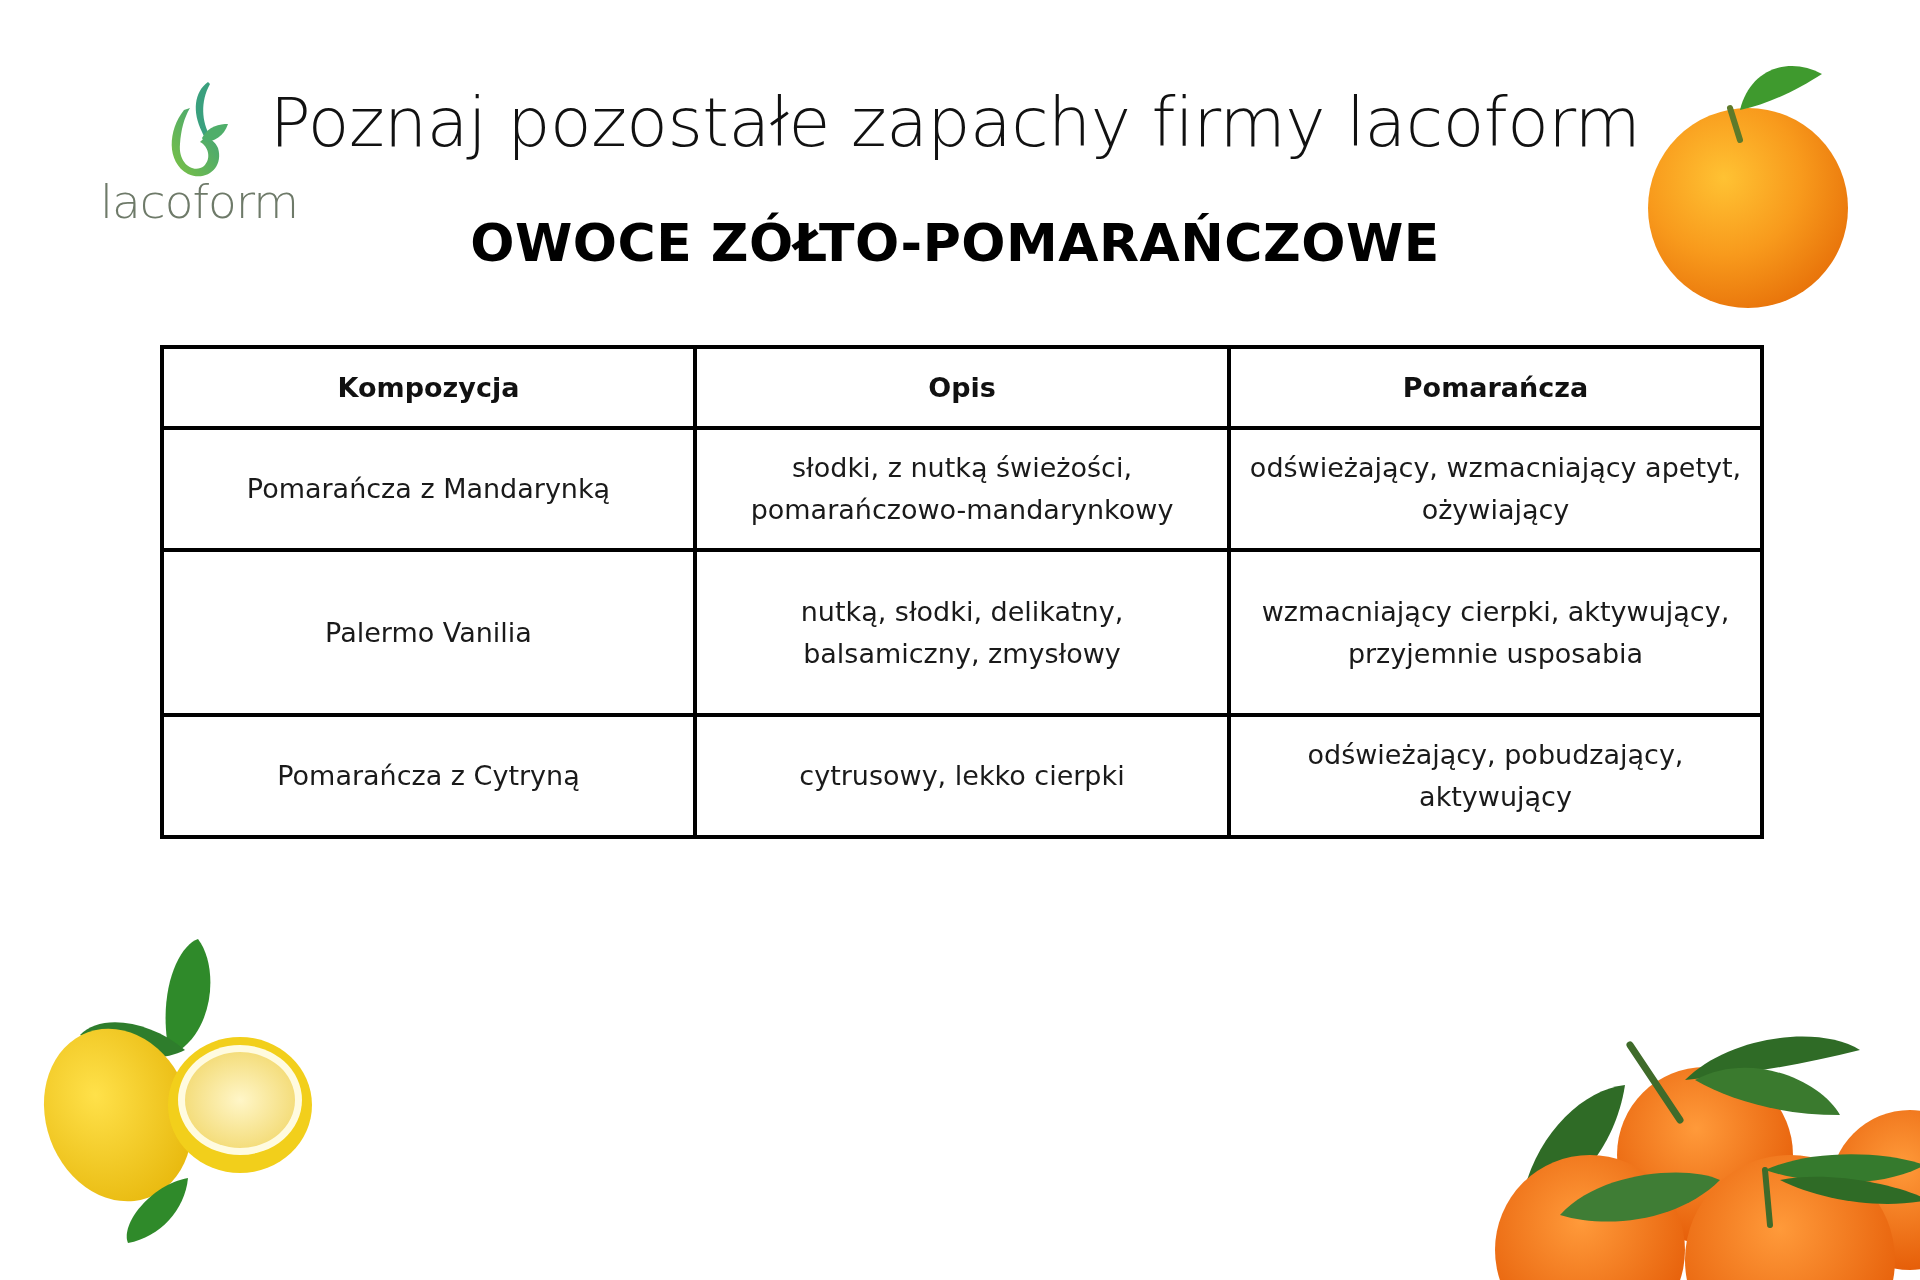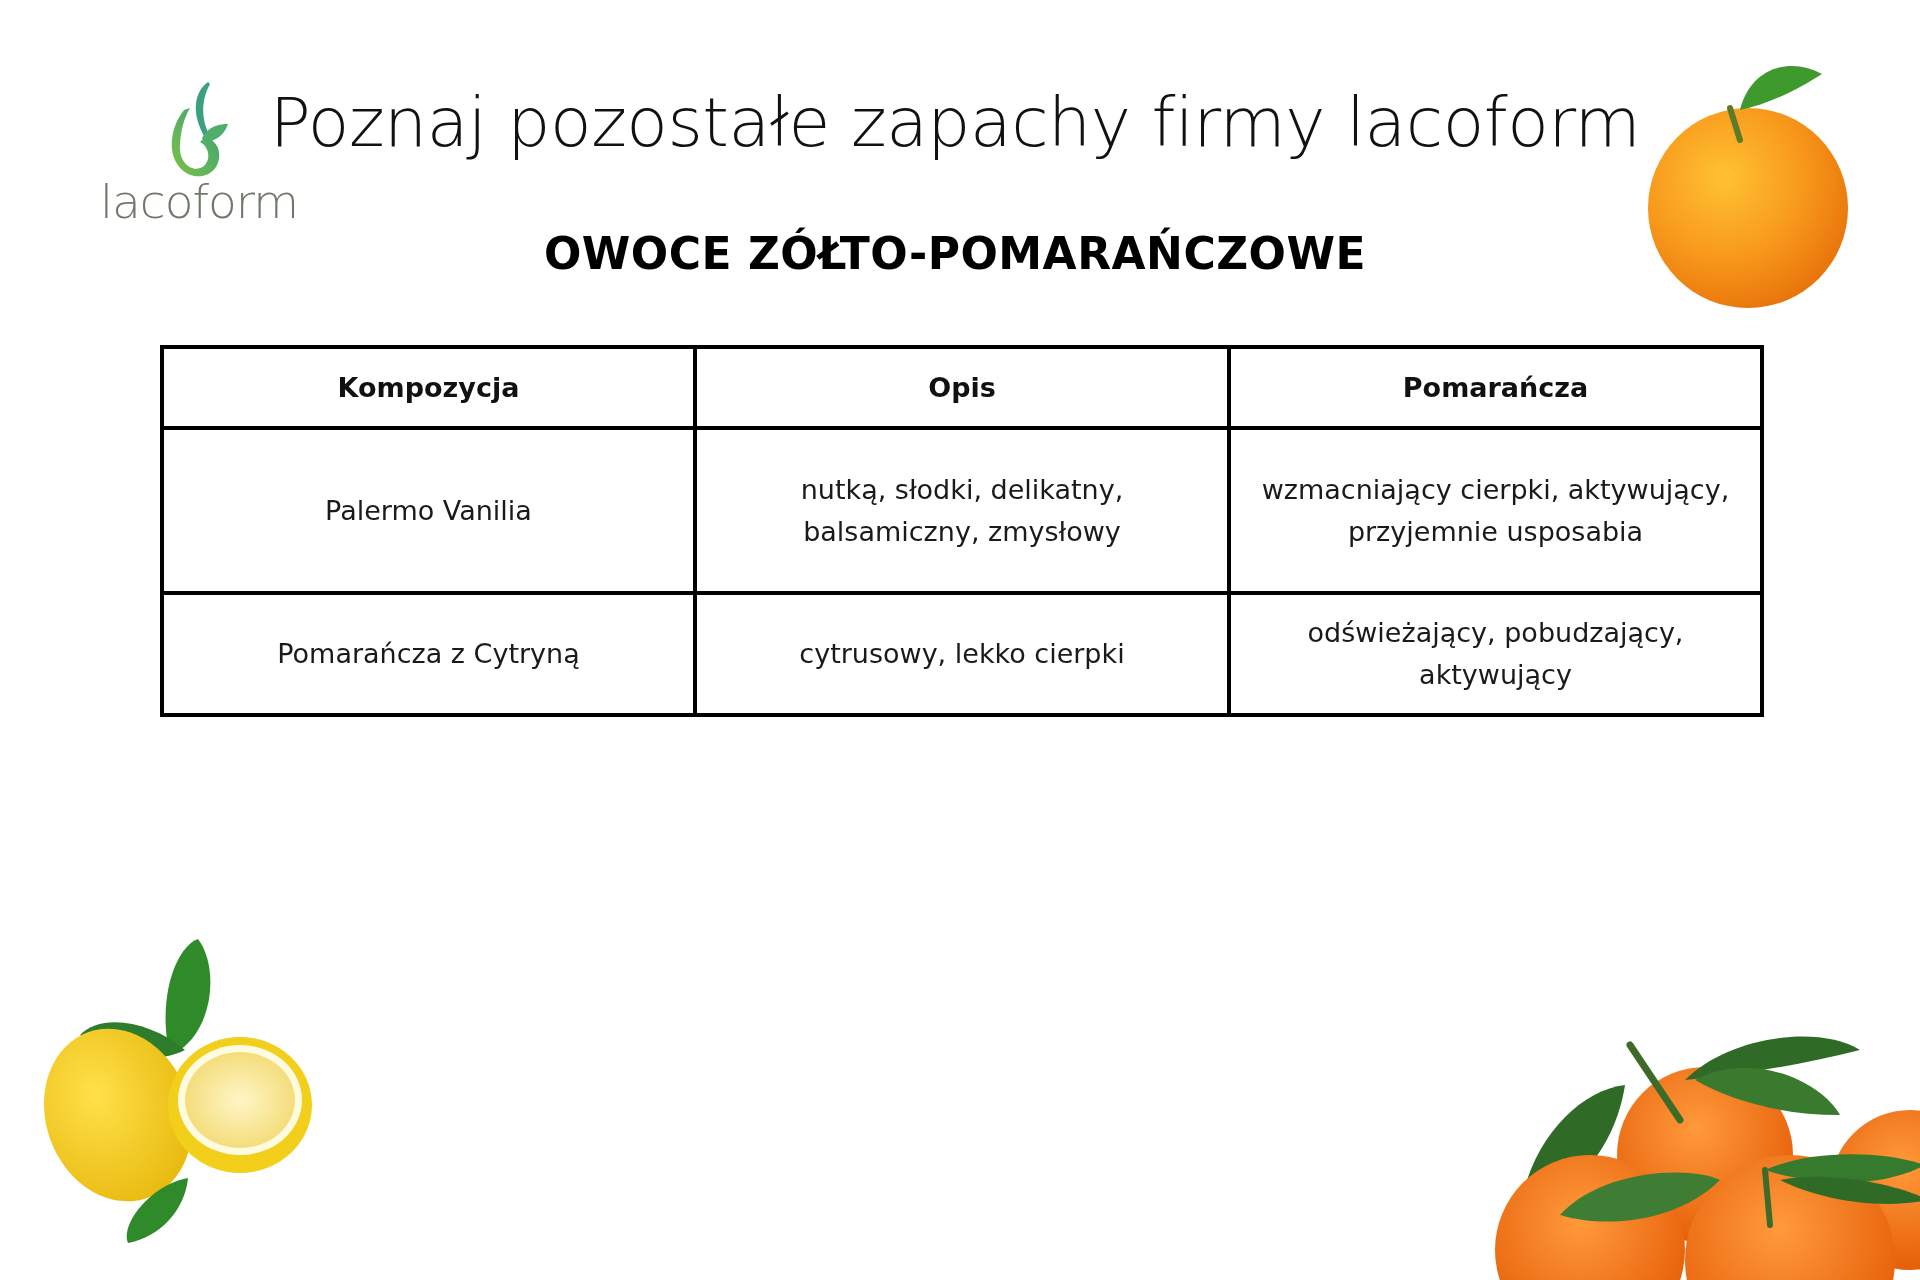--- a/index.html
+++ b/index.html
@@ -6,22 +6,22 @@
   body { width:1920px; height:1280px; background:#ffffff; position:relative; overflow:hidden;
          font-family:"DejaVu Sans", "Liberation Sans", sans-serif; color:#111; }
   .abs { position:absolute; }
   #logo { left:100px; top:78px; width:200px; height:160px; }
   #logo svg { position:absolute; left:62px; top:4px; }
   #logo-text { position:absolute; left:0; top:100px; width:200px; text-align:left;
                font-family:"DejaVu Sans", sans-serif; font-weight:200; font-size:47px; letter-spacing:-1px;
                color:#6e7a69; line-height:1; }
   #subtitle { left:0; width:1910px; top:88px; text-align:center; font-size:68px; font-weight:300; color:#111;
               font-family:"DejaVu Sans", sans-serif; letter-spacing:-0.5px; line-height:70px; }
-  #heading { left:0; width:1910px; top:208px; text-align:center; font-size:44px; font-weight:bold; color:#000;
-             font-family:"DejaVu Sans", sans-serif; letter-spacing:0.5px; line-height:70px;margin-top:11px; }
+  #heading { left:0; width:1910px; top:208px; text-align:center; font-size:52px; font-weight:bold; color:#000;
+             font-family:"DejaVu Sans", sans-serif; letter-spacing:0.5px; line-height:70px; }
   #tbl { left:160px; top:345px; width:1600px; border-collapse:collapse; table-layout:fixed;padding-left:16px; }
   #tbl th, #tbl td { border:4px solid #000; text-align:center; vertical-align:middle;
                      font-family:"DejaVu Sans", sans-serif; font-size:27px; line-height:42px; padding:0 14px; }
   #tbl th { font-weight:bold; height:77px; font-size:27px; }
   #tbl td { font-weight:normal; color:#1a1a1a; }
   #tbl tr.r1 td { height:118px; } #tbl tr.r2 td { height:118px; }
   #tbl tr.r3 td { height:161px; } #tbl tr.r4 td { height:118px; }
   .fruit { position:absolute; }
 </style>
 </head>
@@ -106,20 +106,25 @@
       <col style="width:533px">
     </colgroup>
   <thead>
     <tr>
       <th>Kompozycja</th>
       <th>Opis</th>
       <th>Pomarańcza</th>
     </tr>
   </thead>
   <tbody>
+    <tr class="r1">
+      <td>Pomarańcza z Mandarynką</td>
+      <td>słodki, z nutką świeżości, pomarańczowo-mandarynkowy</td>
+      <td>odświeżający, wzmacniający apetyt, ożywiający</td>
+    </tr>
     <tr class="r3">
       <td>Palermo Vanilia</td>
       <td>nutką, słodki, delikatny, balsamiczny, zmysłowy</td>
       <td>wzmacniający cierpki, aktywujący, przyjemnie usposabia</td>
     </tr>
     <tr class="r4">
       <td>Pomarańcza z Cytryną</td>
       <td>cytrusowy, lekko cierpki</td>
       <td>odświeżający, pobudzający, aktywujący</td>
     </tr>

